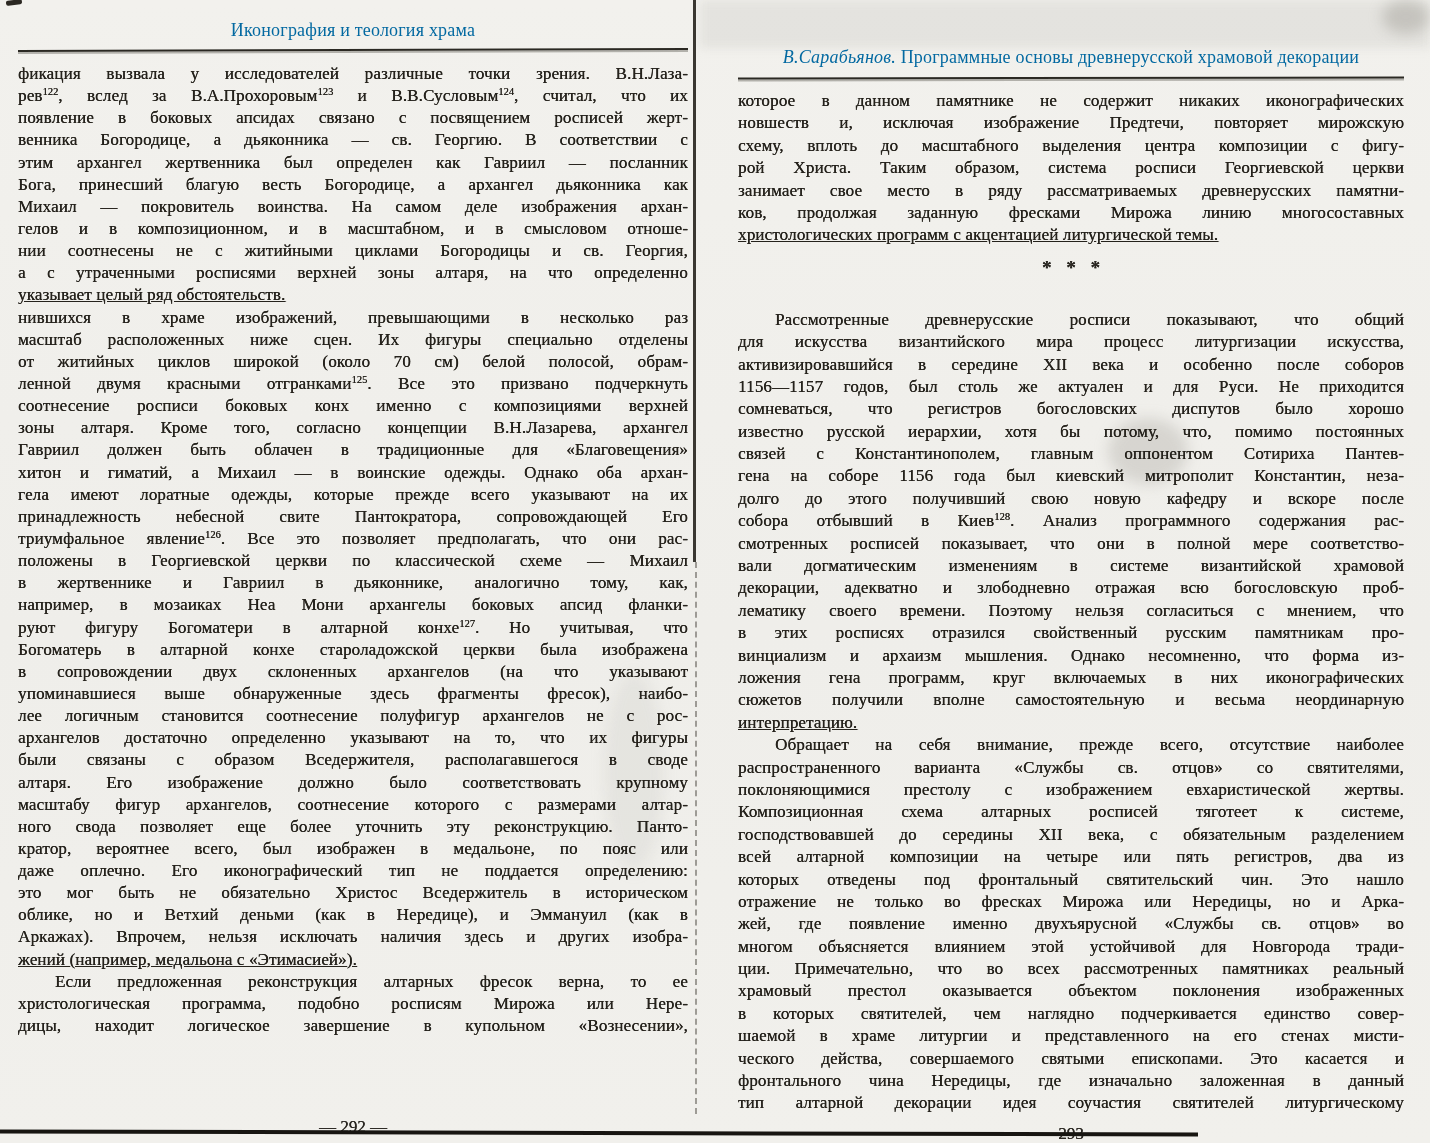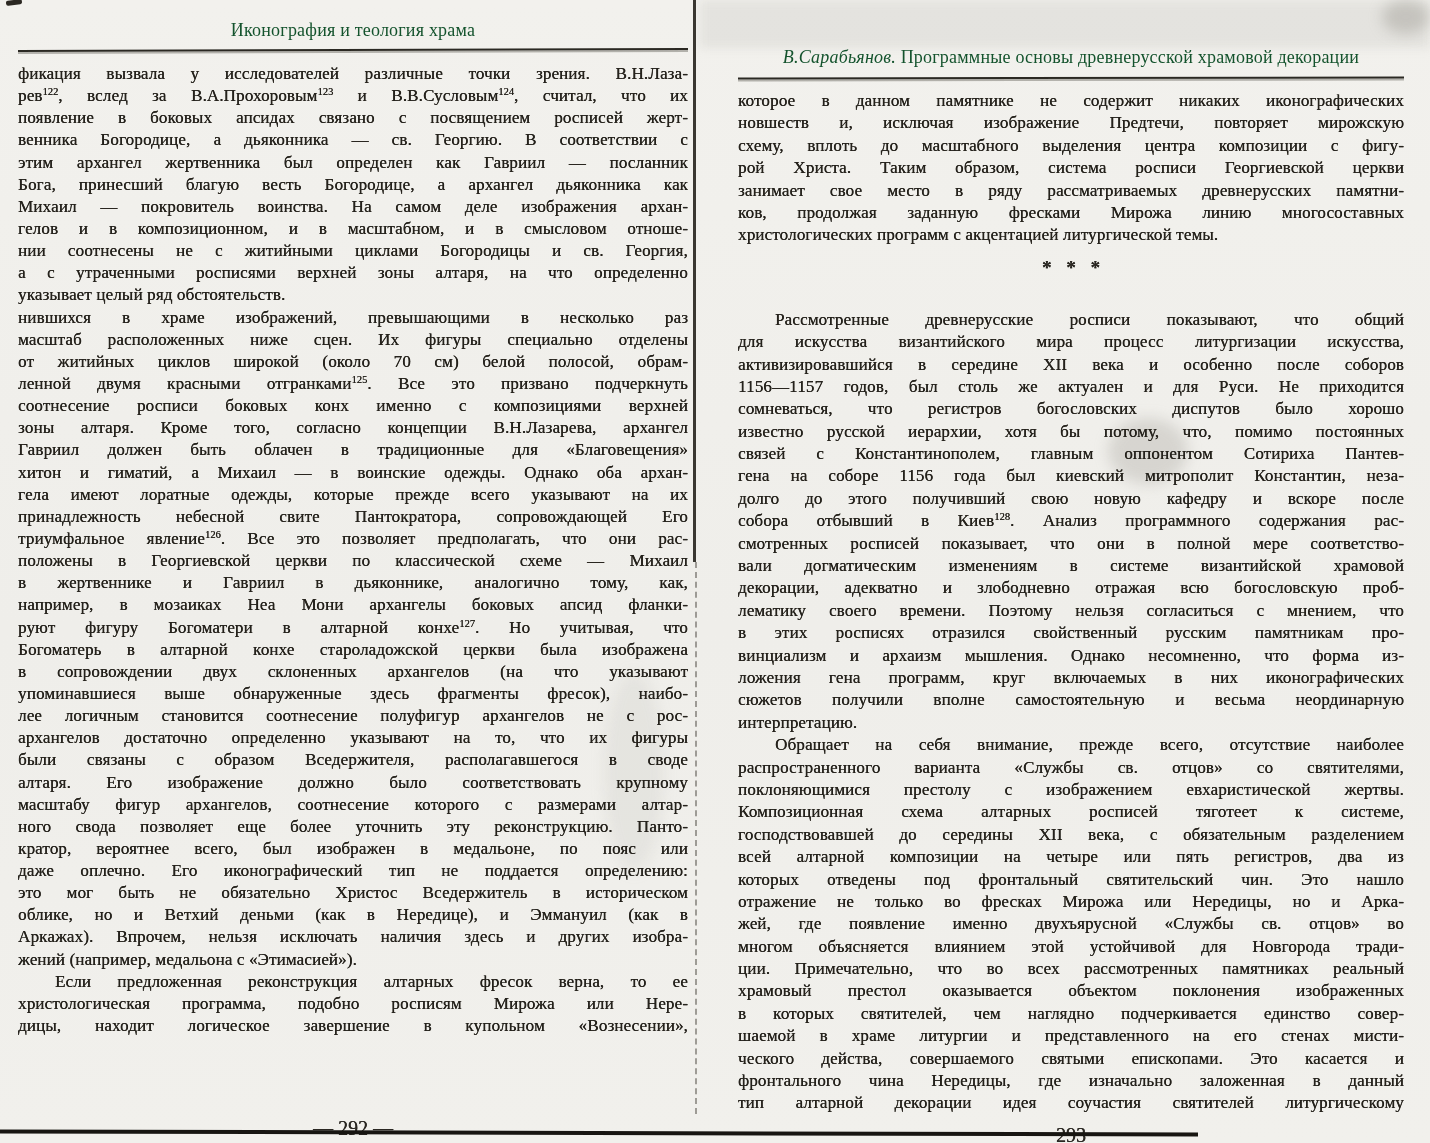--- a/index.html
+++ b/index.html
@@ -7,21 +7,21 @@
     width:1430px;height:1143px;position:relative;overflow:hidden;
     background:linear-gradient(180deg,#f2f1ed 0%,#efeeea 55%,#f1f0ec 100%);
     font-family:"Liberation Serif","DejaVu Serif",serif;
     color:#25221c;
   }
   .page{position:absolute;top:0;height:1143px;}
   #left-page{left:18px;width:670px;}
   #right-page{left:738px;width:666px;}
   .running-header{
     position:absolute;left:0;right:0;text-align:center;
-    font-size:18px;letter-spacing:.2px;color:#14532d;white-space:nowrap;
+    font-size:18px;letter-spacing:.2px;color:#0369a1;white-space:nowrap;
   }
   #left-page .running-header{top:20px;}
   #right-page .running-header{top:47px;}
   .running-header .author{font-style:italic;}
   .header-rule{
     position:absolute;left:0;right:0;height:2px;background:#2b2923;
     box-shadow:0 2px 0 rgba(60,56,48,.35);
   }
   #left-page .header-rule{top:49px;transform:rotate(-.15deg);}
   #right-page .header-rule{top:77px;transform:rotate(-.1deg);}
@@ -32,29 +32,29 @@
   .line{
     font-size:17px;
     text-align:justify;text-align-last:justify;
     white-space:normal;overflow:hidden;
     letter-spacing:.15px;
     text-shadow:.25px 0 0 currentColor;
   }
   #left-page .line{height:22.15px;line-height:22.15px;}
   #right-page .line{height:22.4px;line-height:22.4px;}
   .line.indent{text-indent:37px;}
-  .line.last{text-align-last:left;}
+  .line.last{text-align-last:left;text-decoration:underline;}
   .line sup{font-size:10.5px;line-height:0;vertical-align:6px;letter-spacing:0;}
   .separator{
     text-align:center;font-weight:bold;font-size:19px;color:#2a2722;
     word-spacing:10px;height:24px;line-height:24px;
     margin-top:9px;margin-bottom:29px;text-shadow:.25px 0 0 currentColor;
   }
   .page-number{
-    position:absolute;left:0;right:0;text-align:center;font-size:20px;color:#2a2722;
+    position:absolute;left:0;right:0;text-align:center;font-size:17px;color:#2a2722;
     text-shadow:.25px 0 0 currentColor;
   }
   #left-page .page-number{top:1117px;}
   #right-page .page-number{top:1124px;}
   
   .gutter-solid{position:absolute;left:693px;top:0;width:3px;height:562px;background:#3a3731;}
   .gutter-dashed{position:absolute;left:695px;top:562px;width:0;height:552px;border-left:2px dashed rgba(90,86,78,.55);}
   
   .bottom-edge{position:absolute;left:0;top:1131px;width:1198px;height:4px;background:#171511;transform:rotate(.15deg);}
   

